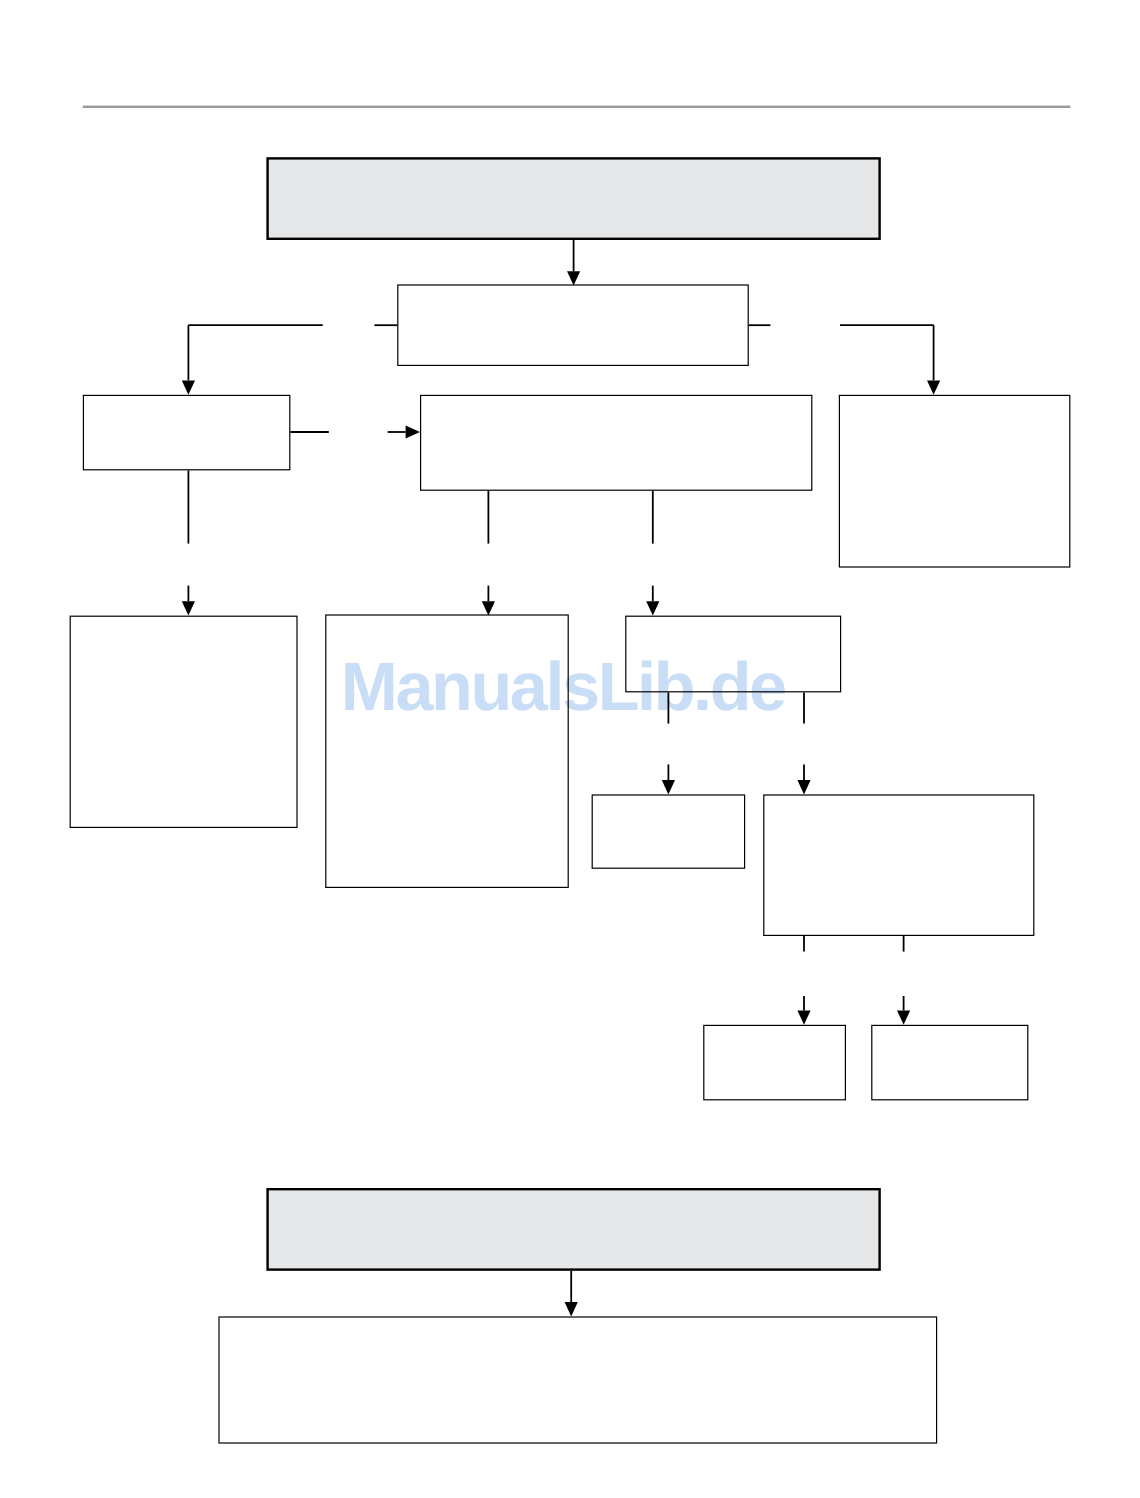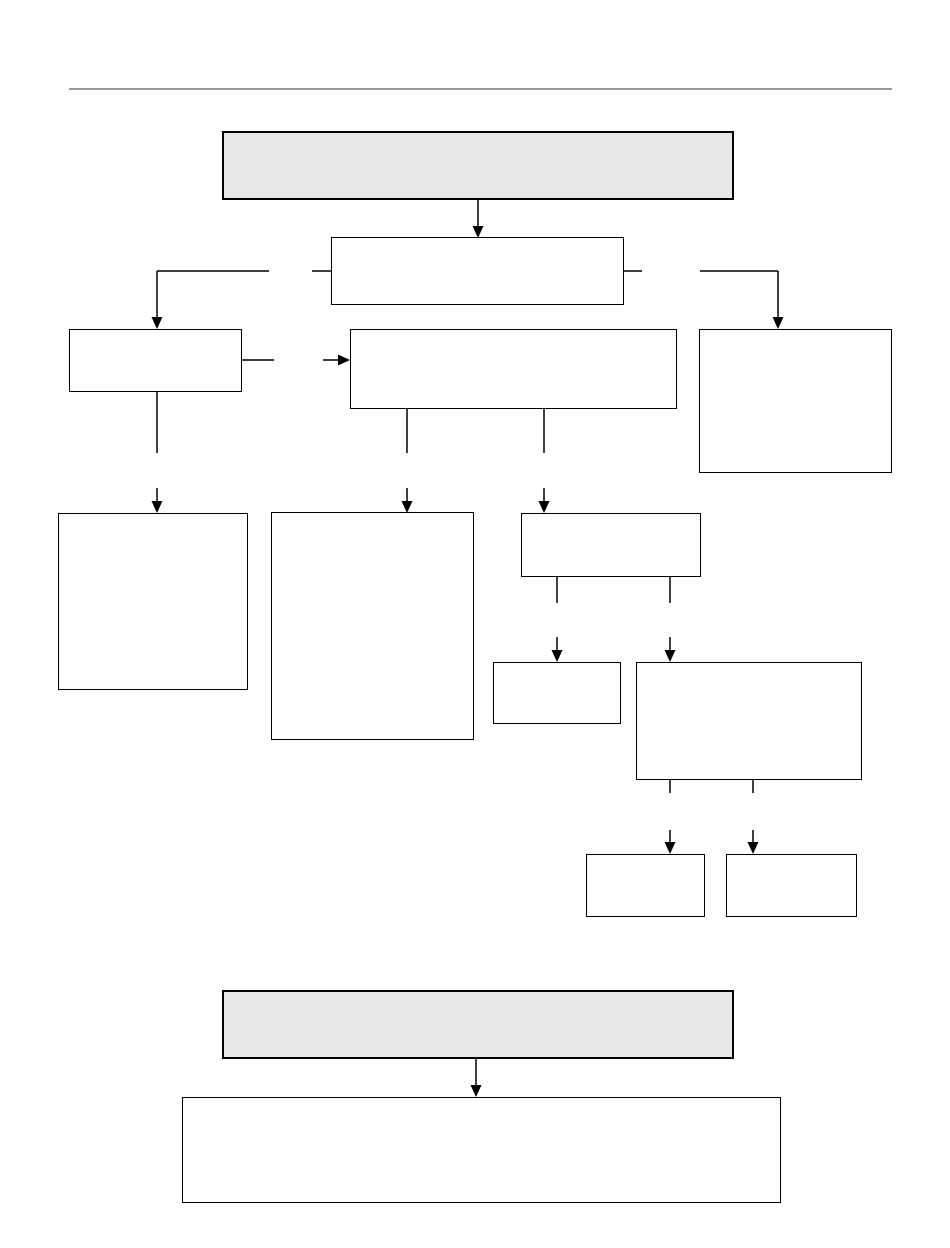--- a/index.html
+++ b/index.html
@@ -125,14 +125,15 @@
       <line x1="753" y1="830" x2="753" y2="842"></line>
       <polygon points="747.5,842 758.5,842 753,854"></polygon>
     </g>
 
     <g>
       <line x1="476" y1="1059" x2="476" y2="1085"></line>
       <polygon points="470.5,1085 481.5,1085 476,1097"></polygon>
     </g>
   </svg>
 
+  <div class="watermark">ManualsLib.de</div>
 
 </div>
 
 </body></html>

